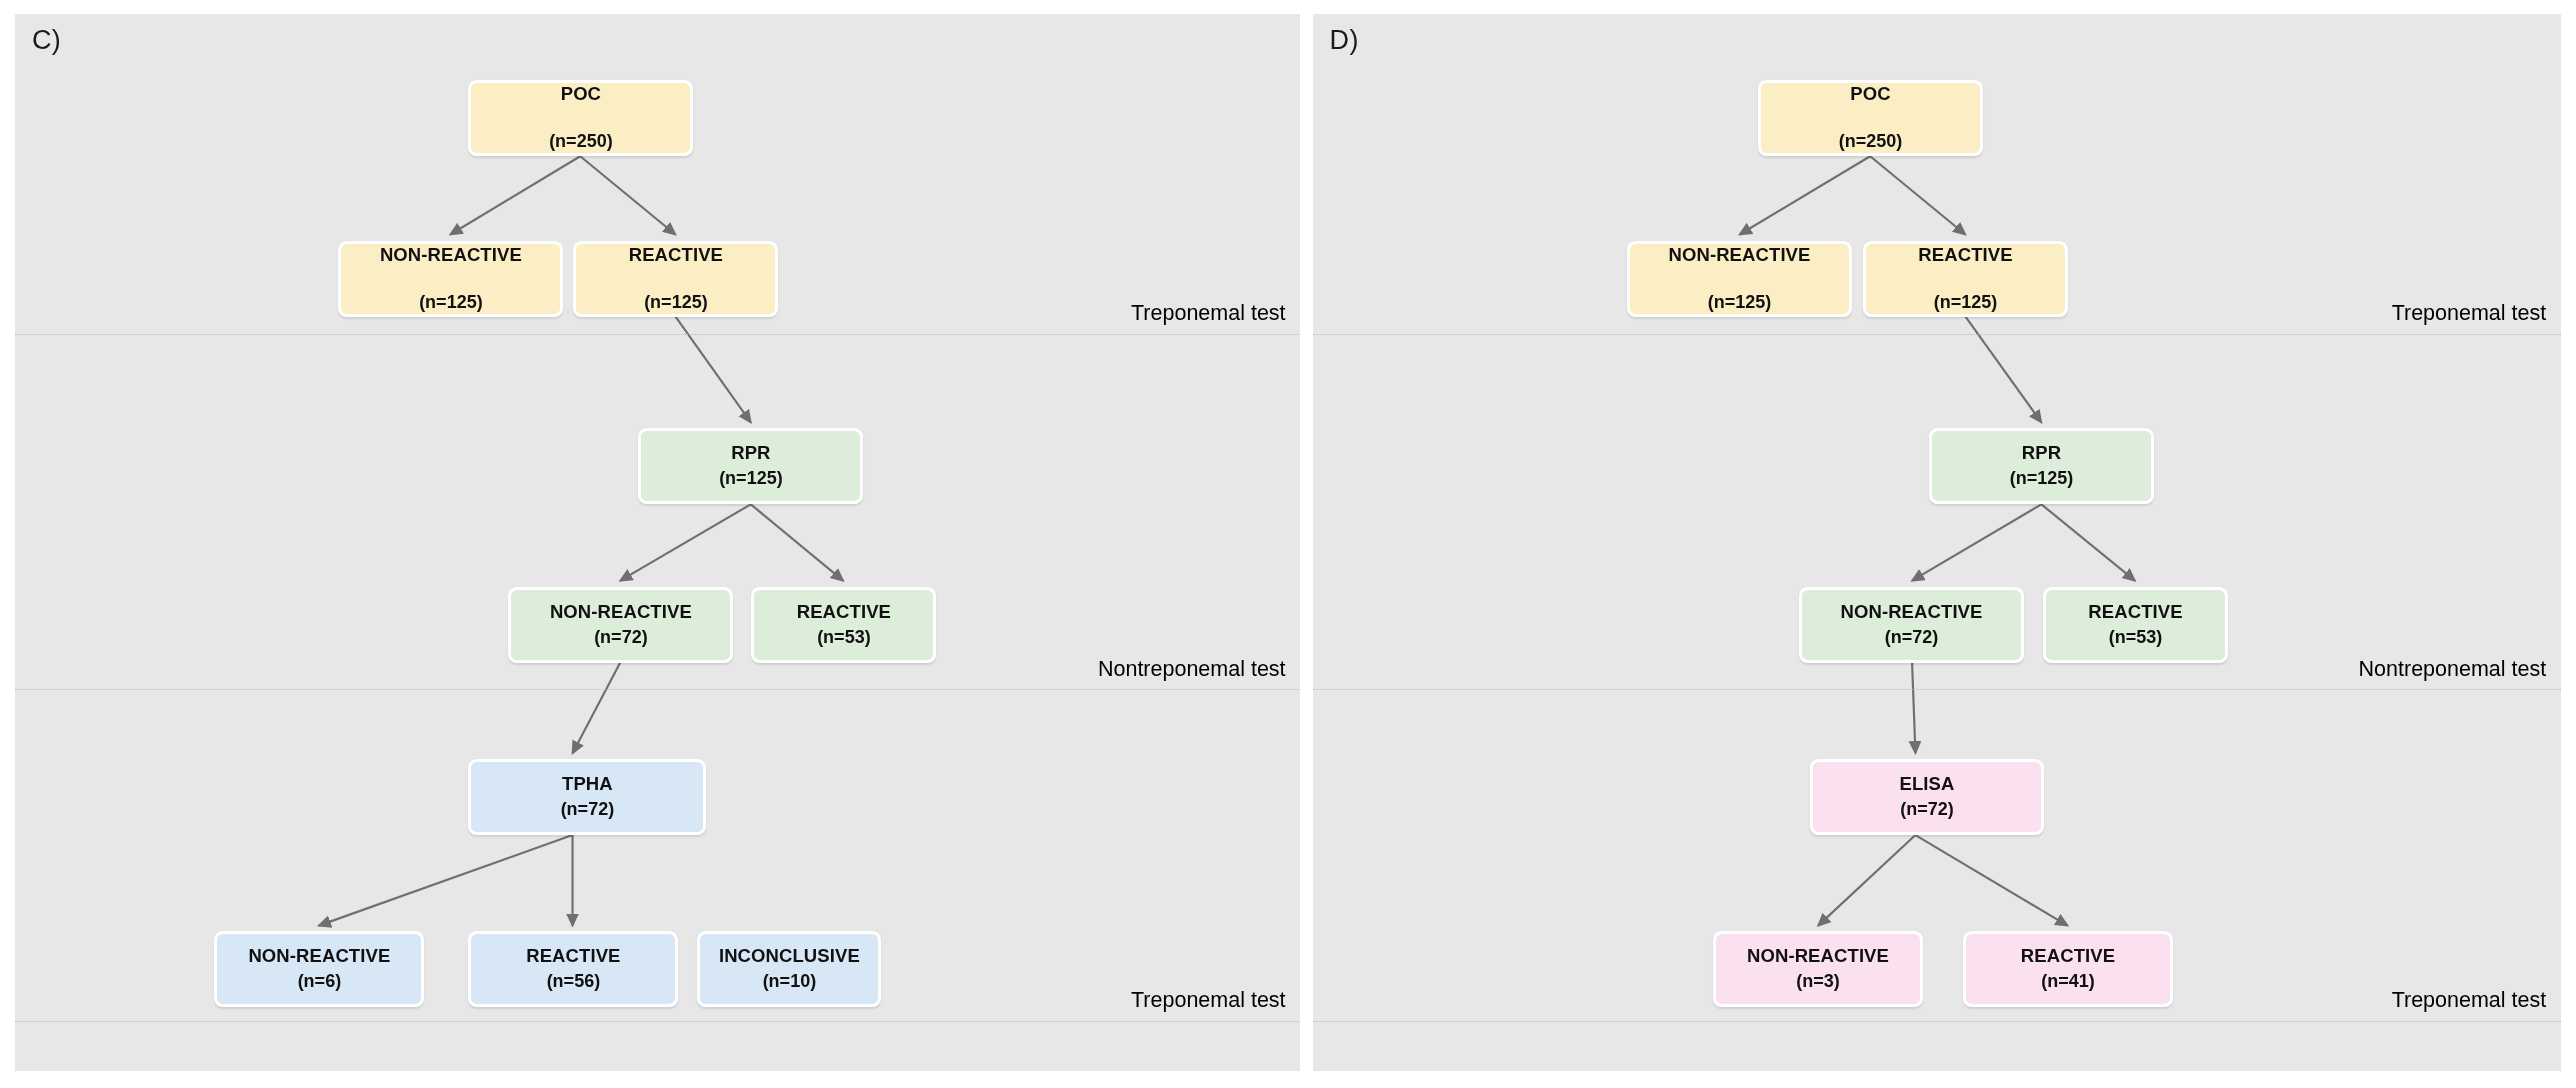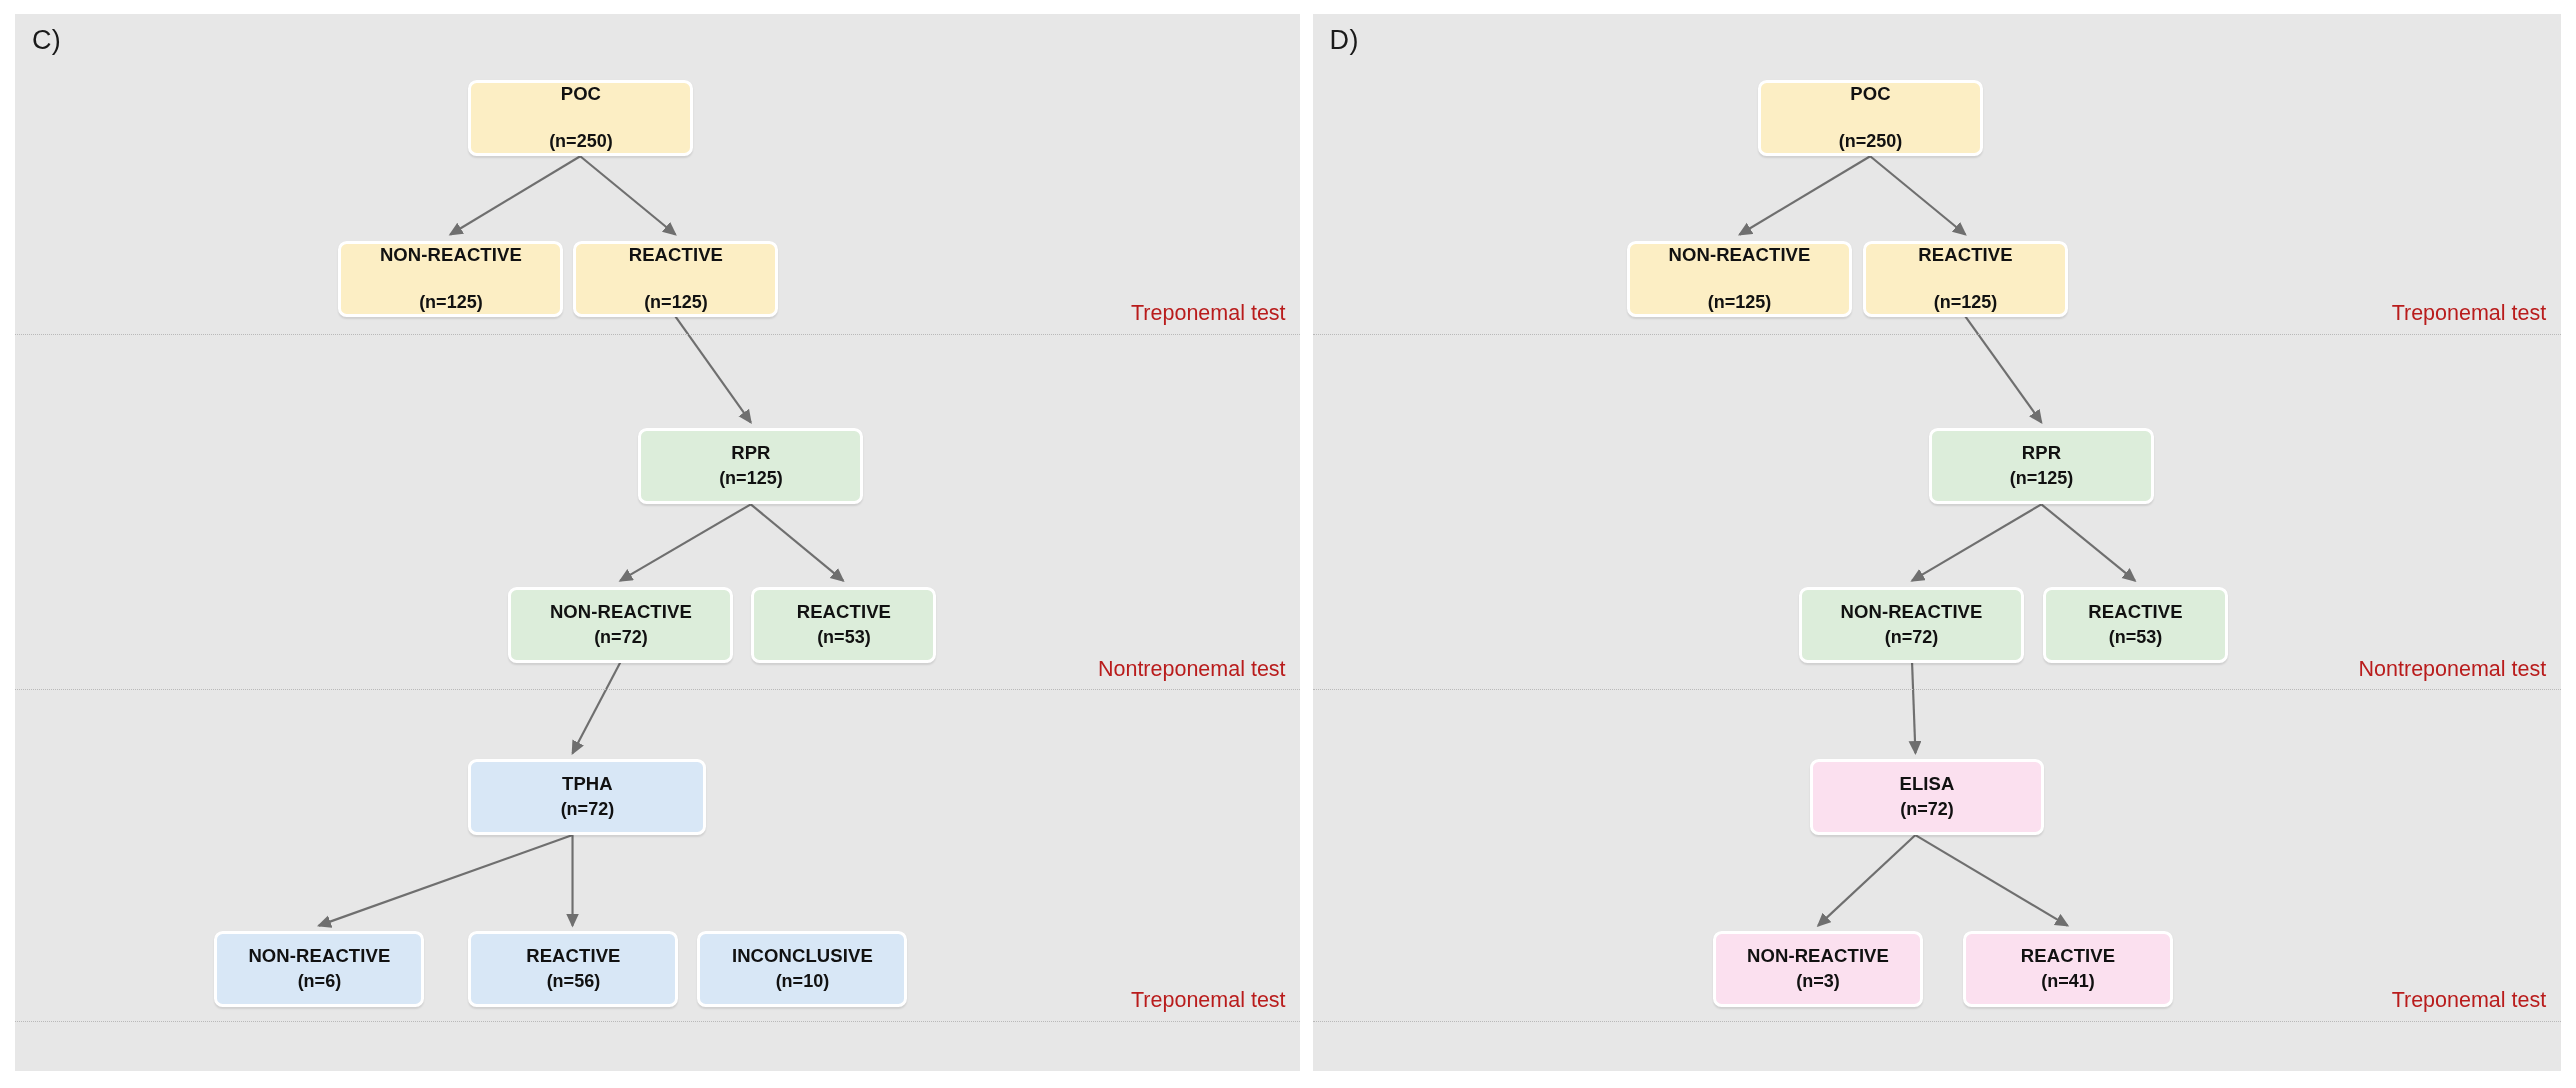--- a/index.html
+++ b/index.html
@@ -33,21 +33,21 @@
     position:absolute;
     height:0;
     border-top:1.8px dotted #b9b9b9;
     left:0;
     right:0;
   }
   .sep-label{
     position:absolute;
     right:14.8px;
     font-size:21.5px;
-    color:#b91c1c;
+    color:#000000;
     font-weight:400;
     white-space:nowrap;
     line-height:1;
     text-align:center;
   }
 
   
   .node{
     position:absolute;
     box-sizing:border-box;
@@ -143,21 +143,21 @@
           <div class="t2">(n=72)</div>
         </div>
         <div class="node c-blue" style="left: 199px; top: 917px; width: 210px; height: 76px;">
           <div class="t1">NON-REACTIVE</div>
           <div class="t2">(n=6)</div>
         </div>
         <div class="node c-blue" style="left: 453px; top: 917px; width: 210px; height: 76px;">
           <div class="t1">REACTIVE</div>
           <div class="t2">(n=56)</div>
         </div>
-        <div class="node c-blue" style="left: 682px; top: 917px; width: 210px; height: 76px;">
+        <div class="node c-blue" style="left: 682px; top: 917px; width: 184px; height: 76px;">
           <div class="t1">INCONCLUSIVE</div>
           <div class="t2">(n=10)</div>
         </div>
       </div>
   </div>
 
   <div class="panel" id="panel-d">
     <div class="panel-label" id="panel-d-label" style="left:16.6px;top:13.5px;">D)</div>
     <svg class="edges" id="edges-d" viewBox="0 0 2027 1716" preserveAspectRatio="none">
         <defs>

